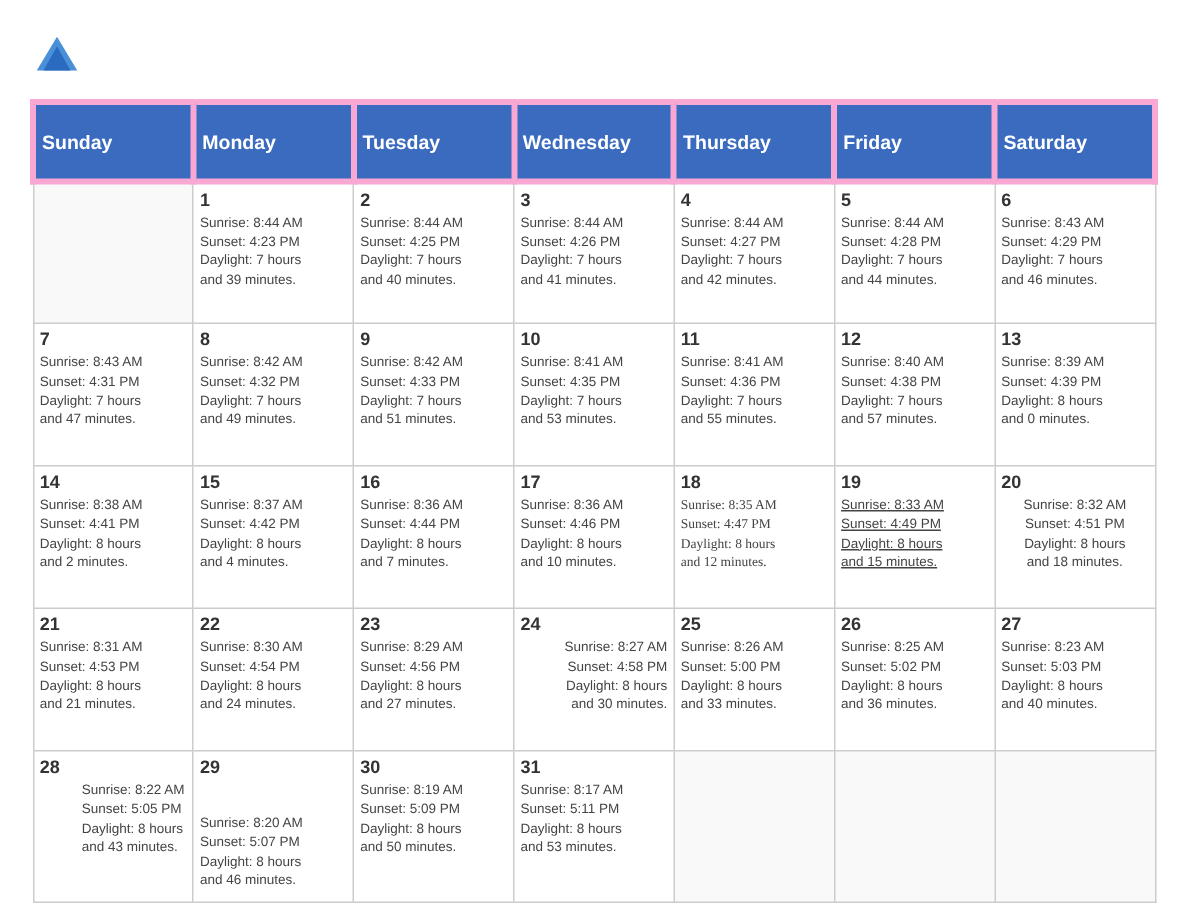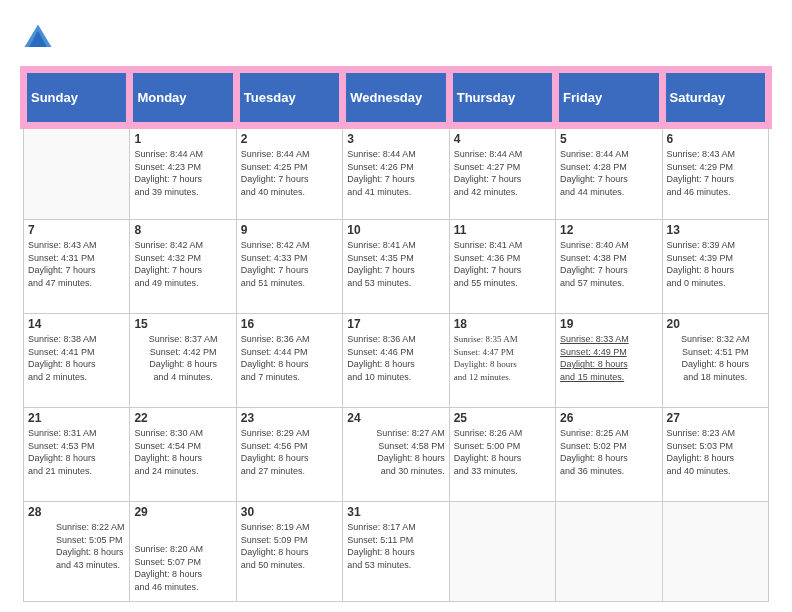--- a/index.html
+++ b/index.html
@@ -62,21 +62,21 @@
       width: 100%;
       table-layout: fixed;
     }
     .calendar th {
       background: #3a6bbf;
       color: #fff;
       font-size: 13px;
       font-weight: bold;
       padding: 17px 4px;
       text-align: left;
-      border: 7px solid #f9a8d4;
+      border: 4px solid #f9a8d4;
     }
     .calendar td {
       border: 1px solid #ccc;
       vertical-align: top;
       padding: 3px 4px;
       font-size: 9.5px;
       color: #333;
       height: 90px;
     }
     .calendar td.empty {
@@ -227,21 +227,21 @@
         <tr>
           <td>
             <span class="day-num">14</span>
             <div class="day-info" style="white-space: pre-line;">Sunrise: 8:38 AM
 Sunset: 4:41 PM
 Daylight: 8 hours
 and 2 minutes.</div>
           </td>
           <td>
             <span class="day-num">15</span>
-            <div class="day-info" style="white-space: pre-line; text-align: center;">Sunrise: 8:37 AM
+            <div class="day-info" style="white-space: pre-line;">Sunrise: 8:37 AM
 Sunset: 4:42 PM
 Daylight: 8 hours
 and 4 minutes.</div>
           </td>
           <td>
             <span class="day-num">16</span>
             <div class="day-info" style="white-space: pre-line;">Sunrise: 8:36 AM
 Sunset: 4:44 PM
 Daylight: 8 hours
 and 7 minutes.</div>

